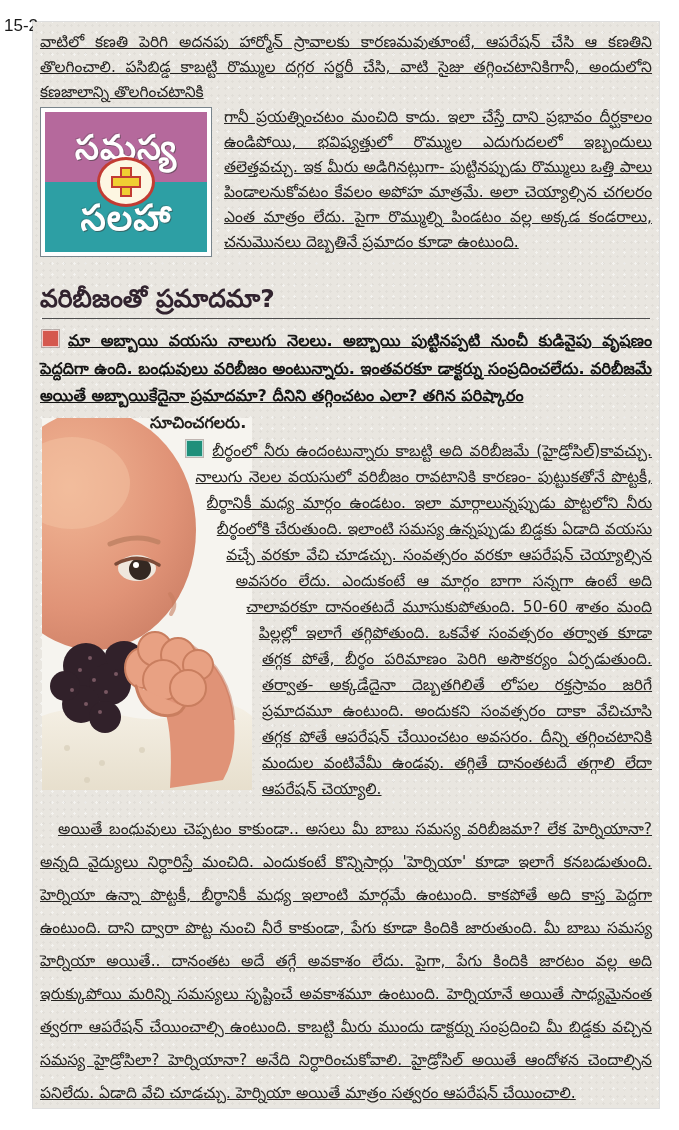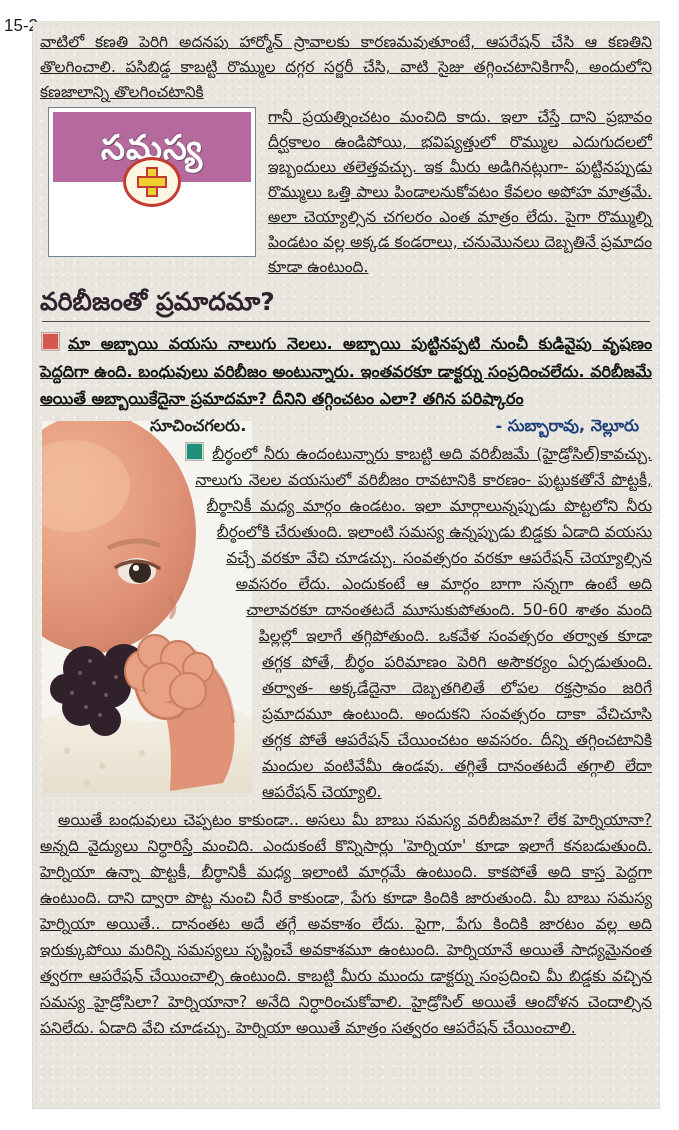--- a/index.html
+++ b/index.html
@@ -17,21 +17,21 @@
     background-size:7px 7px,11px 11px;
     background-position:0 0,3px 5px;
     box-shadow:0 0 0 1px rgba(120,120,120,0.25);
     padding:8px 7px 0 7px;box-sizing:border-box;
     color:#24221f;font-size:15.5px;line-height:25px;}
 
   p{margin:0;text-decoration:underline;}
   .just{text-align:justify;}
 
   
-  .logo{float:left;width:208px;height:150px;margin:2px 12px 20px 8px;
+  .logo{float:left;width:172px;height:150px;margin:2px 12px 20px 0;
     background:#ffffff;border:1px solid #79858c;box-shadow:0 0 0 2px #ffffff inset;
     padding:4px;box-sizing:border-box;position:relative;}
   .logo-top,.logo-bottom{height:50%;display:flex;align-items:center;justify-content:center;
     color:#ffffff;font-weight:bold;letter-spacing:1px;
     text-shadow:1px 1px 0 rgba(60,60,60,0.55), -1px -1px 0 rgba(60,60,60,0.25);}
   .logo-top{font-size:34px;}
   .logo-bottom{font-size:36px;}
   .plus-badge{position:absolute;left:50%;top:50%;transform:translate(-50%,-50%);
     width:52px;height:44px;border-radius:50%;background:#fdf6e2;
     border:3px solid #c23b33;display:flex;align-items:center;justify-content:center;}
@@ -53,50 +53,50 @@
     box-shadow:0 0 0 1px rgba(90,60,60,0.35);}
   .signoff-row{display:flex;justify-content:space-between;font-weight:bold;
     font-size:16px;line-height:26px;margin:0 13px 2px 110px;}
   .attribution{color:#1c3f7a;white-space:nowrap;}
 
   
   .answer{line-height:26px;}
   .baby-photo{float:left;width:210px;height:372px;margin:-20px 10px 4px 2px;
     shape-outside:polygon(0 0,54% 0,72% 26%,86% 50%,100% 68%,100% 100%,0 100%);
     shape-margin:12px;}
-  .closing{line-height:26px;text-indent:18px;margin-top:2px;}
+  .closing{line-height:33px;text-indent:18px;margin-top:11px;}
 </style>
 </head>
 <body>
 
 <div class="page">
 
   <div class="page-label">15-2</div>
 
   <div class="paper">
 
     <p class="just">వాటిలో కణతి పెరిగి అదనపు హార్మోన్ స్రావాలకు కారణమవుతూంటే, ఆపరేషన్ చేసి ఆ కణతిని తొలగించాలి. పసిబిడ్డ కాబట్టి రొమ్ముల దగ్గర సర్జరీ చేసి, వాటి సైజు తగ్గించటానికిగానీ, అందులోని కణజాలాన్ని తొలగించటానికి</p>
 
     <div>
       <div class="logo">
         <div class="logo-top" style="background-color: rgb(181, 105, 156);">సమస్య</div>
+        <div class="logo-bottom" style="background-color: rgb(45, 159, 164);">సలహా</div>
         <div class="plus-badge">
           <div class="plus"></div>
         </div>
       </div>
       <p class="just"><span>గానీ ప్రయత్నించటం మంచిది కాదు. ఇలా చేస్తే దాని ప్రభావం దీర్ఘకాలం ఉండిపోయి, భవిష్యత్తులో రొమ్ముల ఎదుగుదలలో ఇబ్బందులు తలెత్తవచ్చు. ఇక మీరు అడిగినట్లుగా- పుట్టినప్పుడు రొమ్ములు ఒత్తి పాలు పిండాలనుకోవటం కేవలం అపోహ మాత్రమే. అలా చెయ్యాల్సిన చగలరం ఎంత మాత్రం లేదు. పైగా రొమ్ముల్ని పిండటం వల్ల</span> <span>అక్కడ కండరాలు, చనుమొనలు దెబ్బతినే ప్రమాదం కూడా ఉంటుంది.</span></p>
     </div>
 
     <div class="headline">వరిబీజంతో ప్రమాదమా?</div>
     <hr class="headline-rule">
 
     <p class="question just"><span class="bullet" style="background-color: rgb(213, 88, 78);"></span><span>మా అబ్బాయి వయసు నాలుగు నెలలు. అబ్బాయి పుట్టినప్పటి నుంచీ కుడివైపు వృషణం పెద్దదిగా ఉంది. బంధువులు వరిబీజం అంటున్నారు. ఇంతవరకూ డాక్టర్ను సంప్రదించలేదు. వరిబీజమే అయితే అబ్బాయికేదైనా ప్రమాదమా? దీనిని తగ్గించటం ఎలా? తగిన పరిష్కారం</span></p>
     <div class="signoff-row">
       <span>సూచించగలరు.</span>
-      <span class="attribution">- సుబ్బారావు, నెల్లూరు</span>
     </div>
 
     <div class="answer">
       <svg class="baby-photo" viewBox="0 0 210 372" xmlns="http://www.w3.org/2000/svg" role="img">
         <defs>
           <radialGradient id="skin" cx="38%" cy="32%" r="85%">
             <stop offset="0%" stop-color="#f1b695"></stop>
             <stop offset="60%" stop-color="#e09377"></stop>
             <stop offset="100%" stop-color="#c77a61"></stop>
           </radialGradient>

